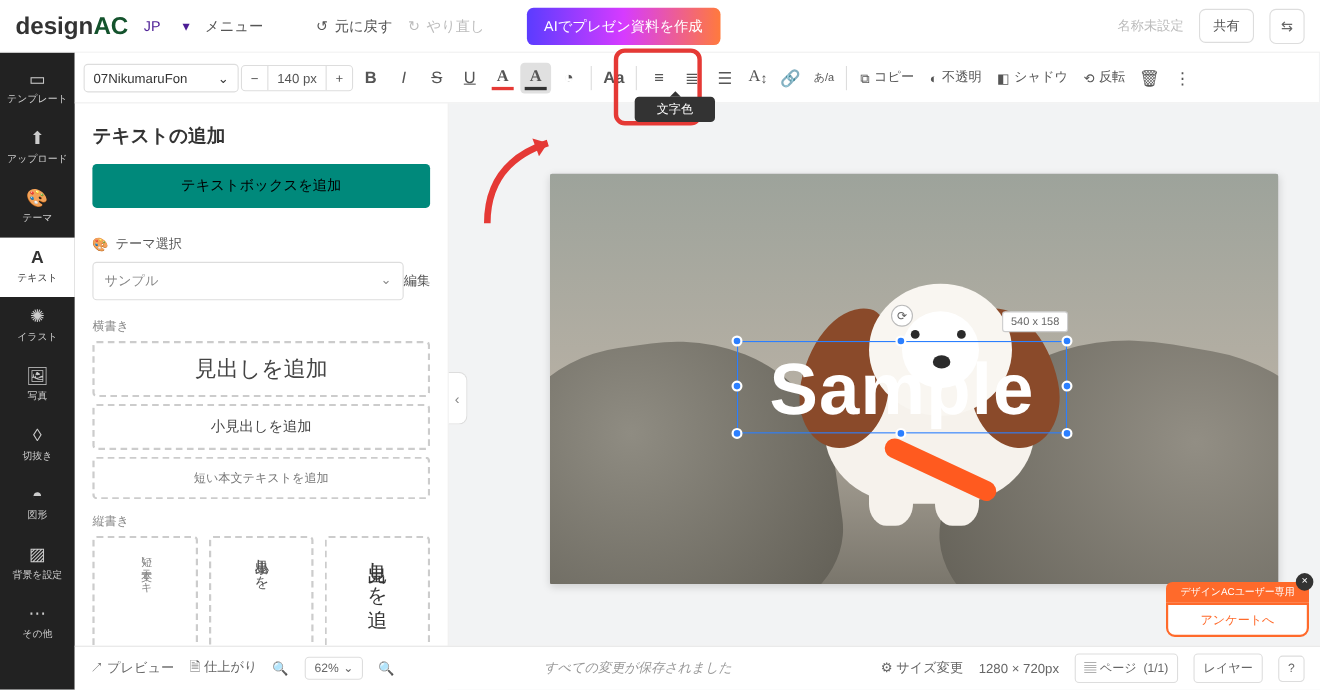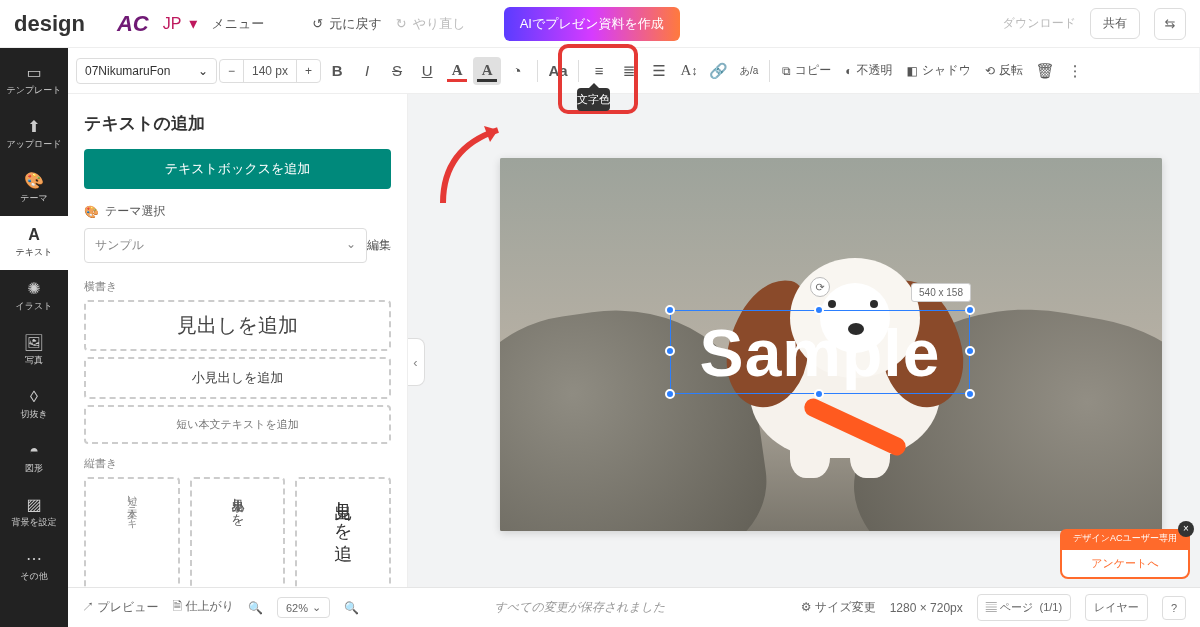--- a/index.html
+++ b/index.html
@@ -1,21 +1,21 @@
 <!DOCTYPE html>
 <html><head>
 <meta charset="utf-8">
 <style>
 * { box-sizing: border-box; margin: 0; padding: 0; font-family: -apple-system, "Hiragino Sans", "Hiragino Kaku Gothic ProN", Meiryo, sans-serif; }
 body { background:#fff; width:1200px; height:627px; overflow:hidden; position:relative; font-size:13px; color:#333; }
 
 .topbar { height:48px; display:flex; align-items:center; padding:0 14px; gap:14px; border-bottom:1px solid #eee; }
 .logo { font-weight:700; font-size:22px; color:#333; }
-.logo b{ color:#701a75; font-style:italic;margin-left:32px;}
-.lang { font-size:16px; color:#be185d; display:flex; align-items:center; gap:8px; }
+.logo b{ color:#14532d; }
+.lang { font-size:13px; color:#4c1d95; display:flex; align-items:center; gap:20px; }
 .topbtn { font-size:13px; color:#555; display:flex; align-items:center; gap:6px; }
 .aibtn { background:linear-gradient(90deg,#5B3CFF,#D63BFF,#FF7A3D); color:#fff; padding:8px 16px; border-radius:6px; font-size:13px; font-weight:500;}
 .flex-spacer{flex:1;}
 .pill { border:1px solid #ddd; border-radius:6px; padding:6px 12px; font-size:12px; color:#555;}
 .pill.green{ background:#00897b; color:#fff; border-color:#00897b; font-weight:500;}
 .iconbtn { width:32px; height:32px; border:1px solid #ddd; border-radius:6px; display:flex; align-items:center; justify-content:center; color:#666;}
 
 .main { display:flex; height:calc(100% - 48px); }
 .siderail { width:68px; background:#222; display:flex; flex-direction:column; align-items:center; padding-top:6px; }
 .rail-item { width:68px; height:54px; color:#ccc; font-size:9px; text-align:center; display:flex; flex-direction:column; align-items:center; justify-content:center; gap:3px; cursor:pointer;}
@@ -24,30 +24,30 @@
 
 .leftpanel { width:340px; border-right:1px solid #eee; padding:0; position:relative; background:#fff;}
 .toolbar2 { height:46px; border-bottom:1px solid #eee; display:flex; align-items:center; padding:0 8px; gap:2px; position:absolute; left:0; right:-792px; top:0; background:#fff; z-index:5;}
 .fontsel { border:1px solid #ddd; border-radius:4px; padding:5px 8px; font-size:12px; width:141px; display:flex; align-items:center; justify-content:space-between;}
 .sizegrp { display:flex; align-items:center; border:1px solid #ddd; border-radius:4px; overflow:hidden;}
 .sizegrp span{ padding:4px 8px; font-size:12px; color:#555;}
 .sizegrp .val{ border-left:1px solid #ddd; border-right:1px solid #ddd; min-width:54px; text-align:center;}
 .tb-ico { width:28px; height:28px; display:flex; align-items:center; justify-content:center; color:#555; border-radius:4px; font-size:15px;}
 .tb-ico.lbl{ width:auto; padding:0 6px; font-size:12px; gap:4px;}
 .highlight-box{ position:absolute; left:490px; top:-4px; width:80px; height:70px; border:4px solid #e53935; border-radius:10px; z-index:20; pointer-events:none;}
-.tooltip{ position:absolute; left:509px; top:40px; background:#333; color:#fff; font-size:11px; padding:4px 0; border-radius:4px; z-index:25;}
+.tooltip{ position:absolute; left:509px; top:40px; background:#333; color:#fff; font-size:11px; padding:4px 20px; border-radius:4px; z-index:25;}
 .tooltip:before{content:""; position:absolute; top:-5px; left:50%; margin-left:-5px; border:5px solid transparent; border-bottom-color:#333; border-top:none;}
 .tb-colorA{ position:relative; font-weight:bold; font-family:serif;}
 .tb-colorA:after{content:""; position:absolute; left:4px; right:4px; bottom:3px; height:3px; background:#e53935;}
 .tb-colorA.sel{ background:#e0e0e0;}
 .tb-colorA.sel:after{ background:#333;}
 
 .lp-body{ padding:56px 16px 0 16px; height:100%; overflow:hidden;}
 .lp-title{ font-size:17px; font-weight:600; margin:8px 0 14px;}
-.addbtn{ background:#00897b; color:#ffffff; text-align:center; padding:11px; border-radius:4px; font-size:13px; font-weight:500; margin-bottom:14px;}
+.addbtn{ background:#00897b; color:#000000; text-align:center; padding:11px; border-radius:4px; font-size:13px; font-weight:500; margin-bottom:24px;}
 .sec-label{ font-size:12px; color:#555; display:flex; align-items:center; gap:6px; margin-bottom:8px;}
 .themerow{ display:flex; gap:0; align-items:center; margin-bottom:16px;}
 .themesel{ flex:1; border:1px solid #ddd; border-radius:4px; padding:8px 10px; font-size:12px; color:#888; display:flex; justify-content:space-between;}
 .editlink{ font-size:12px; color:#555;}
 .sub-label{ font-size:11px; color:#888; margin:4px 0 6px;}
 .optbtn{ border:2px dashed #ccc; border-radius:4px; padding:10px; text-align:center; margin-bottom:6px; color:#444;}
 .optbtn.big{ font-size:20px; }
 .optbtn.mid{ font-size:13px;}
 .optbtn.sml{ font-size:11px; color:#777;}
 .vertrow{ display:flex; gap:10px; margin-top:6px;}
@@ -111,21 +111,21 @@
       <span>↺</span>
       <span>元に戻す</span>
     </div>
   <div class="topbtn" style="opacity:.4">
       <span>↻</span>
       <span>やり直し</span>
     </div>
   <div style="width:10px"></div>
   <div class="aibtn">AIでプレゼン資料を作成</div>
   <div class="flex-spacer"></div>
-  <div style="color:#bbb; font-size:12px;">ダウンロード</div>
+  <div style="color:#bbb; font-size:12px;">名称未設定</div>
   <div class="pill">共有</div>
   <div class="iconbtn">
       <span>⇆</span>
     </div>
 </div>
 
 <div class="main">
   <div class="siderail">
     <div class="rail-item">
         <span class="rail-ico">▭</span>

